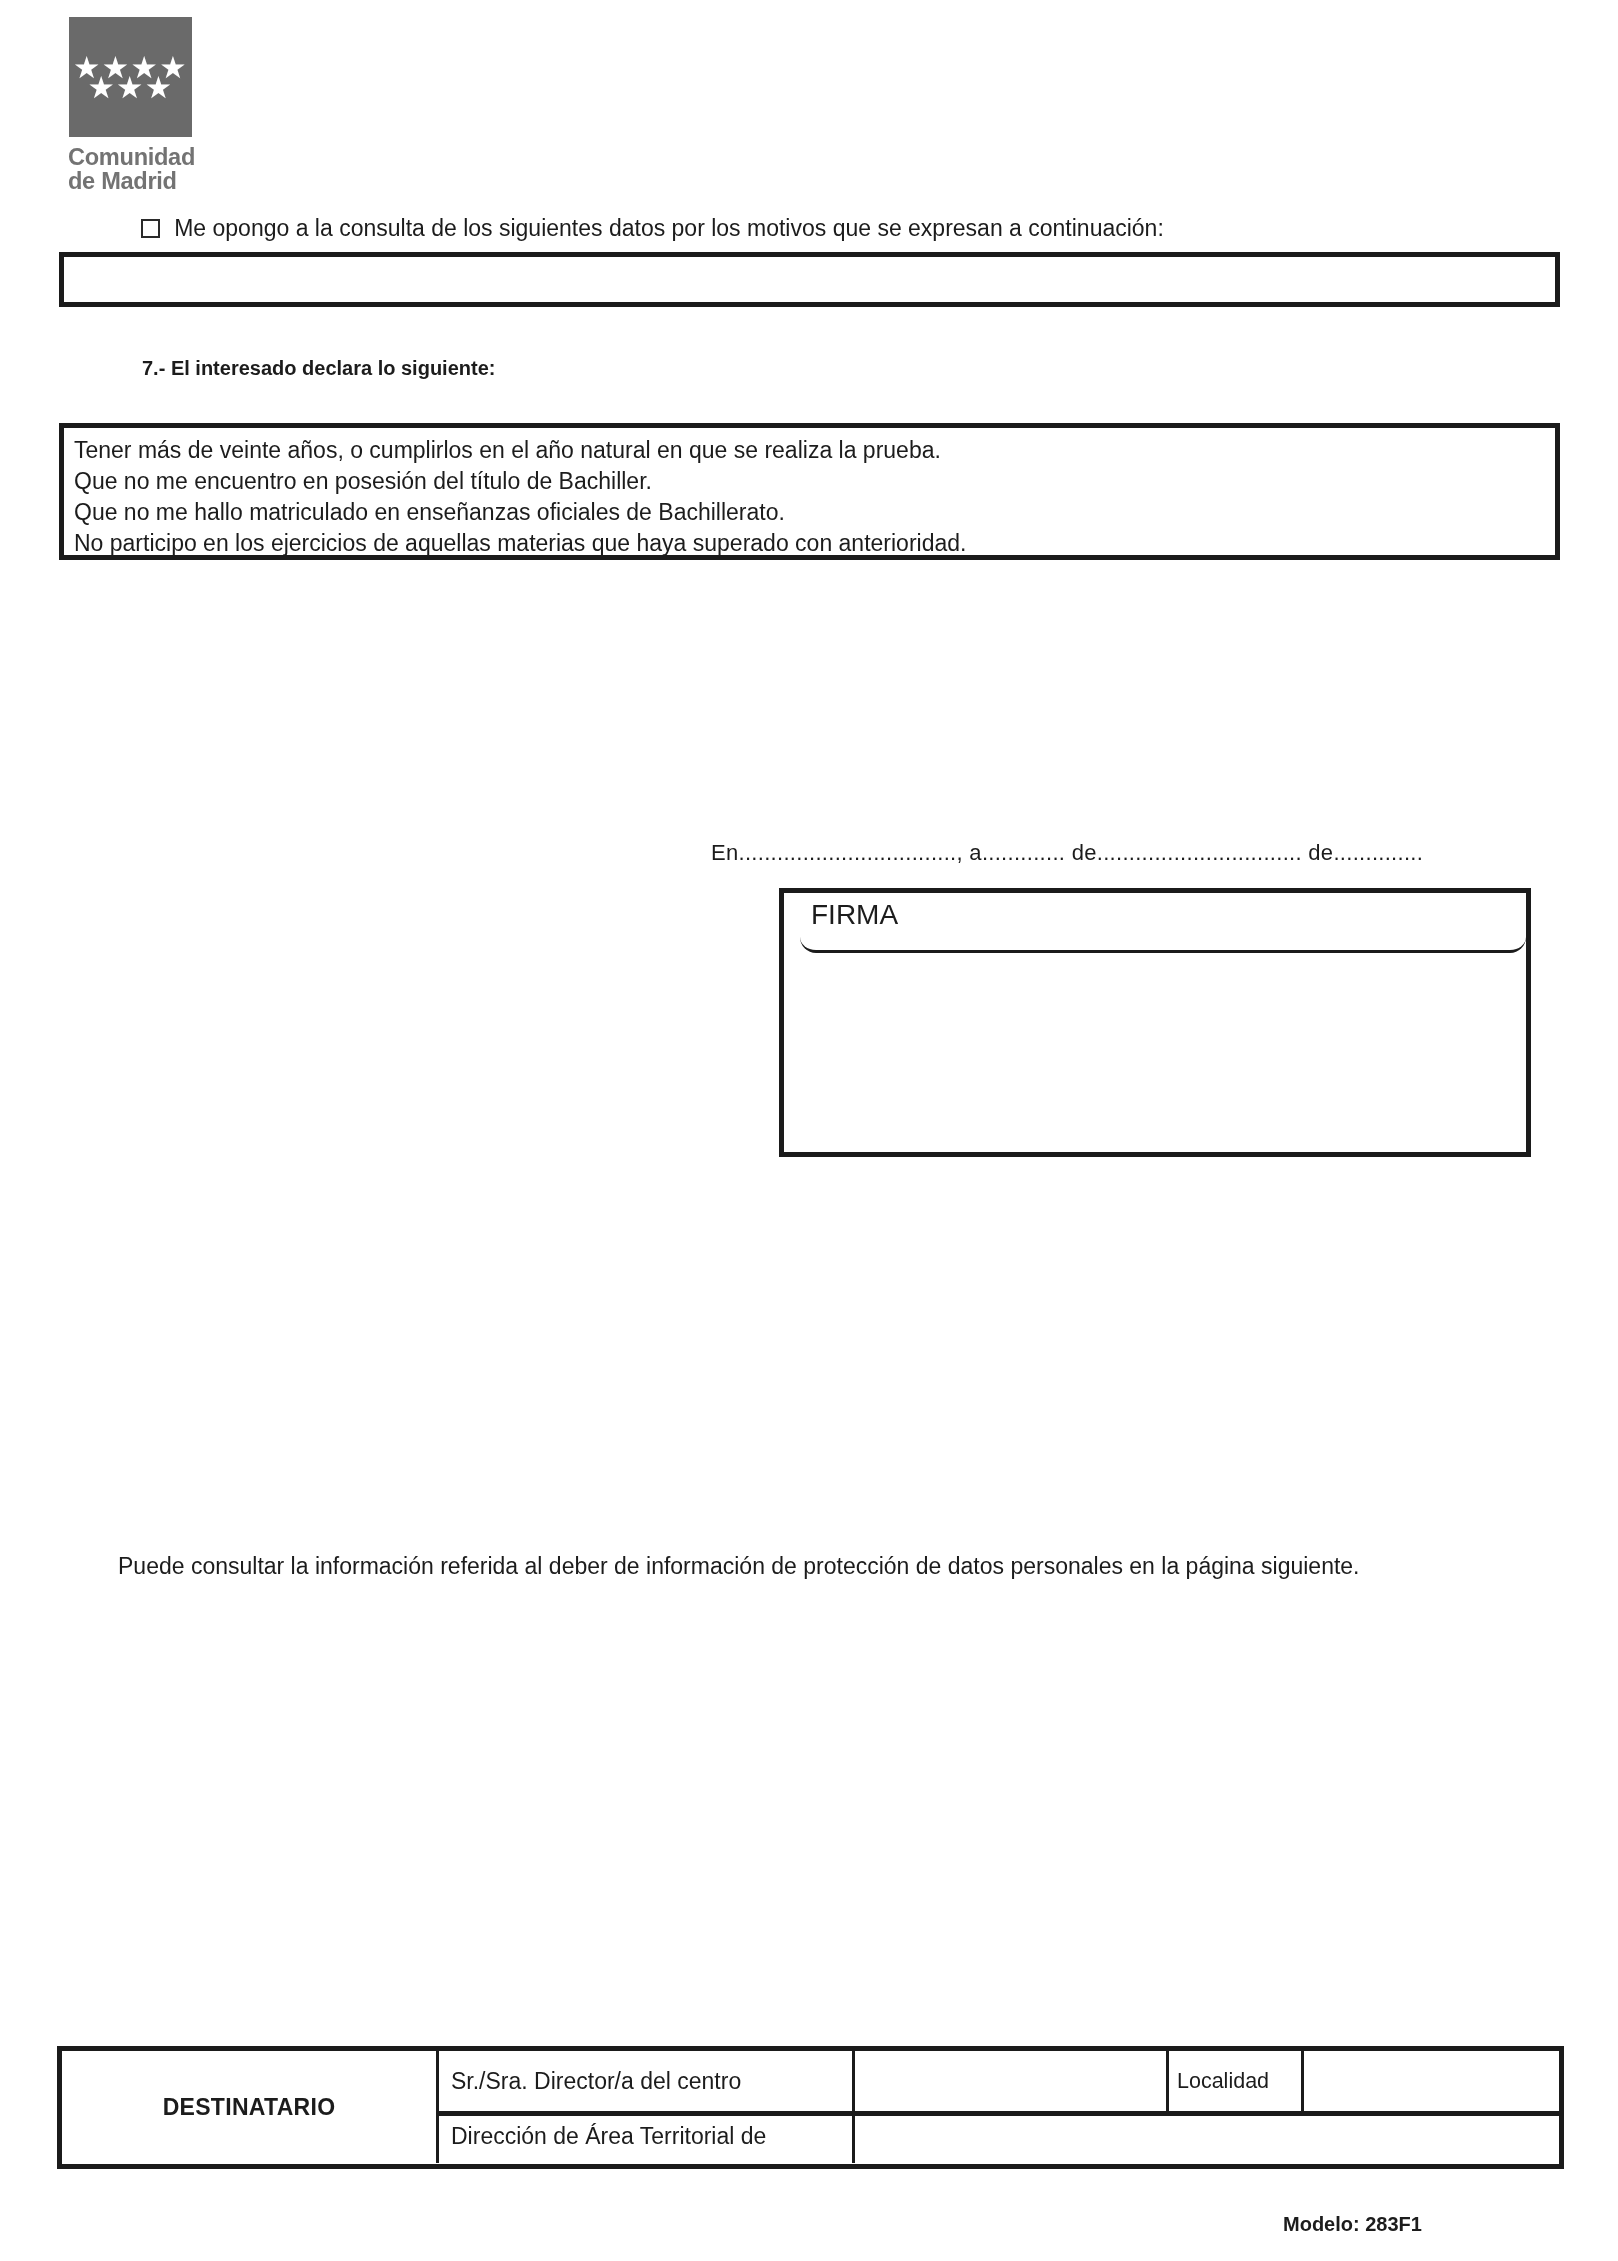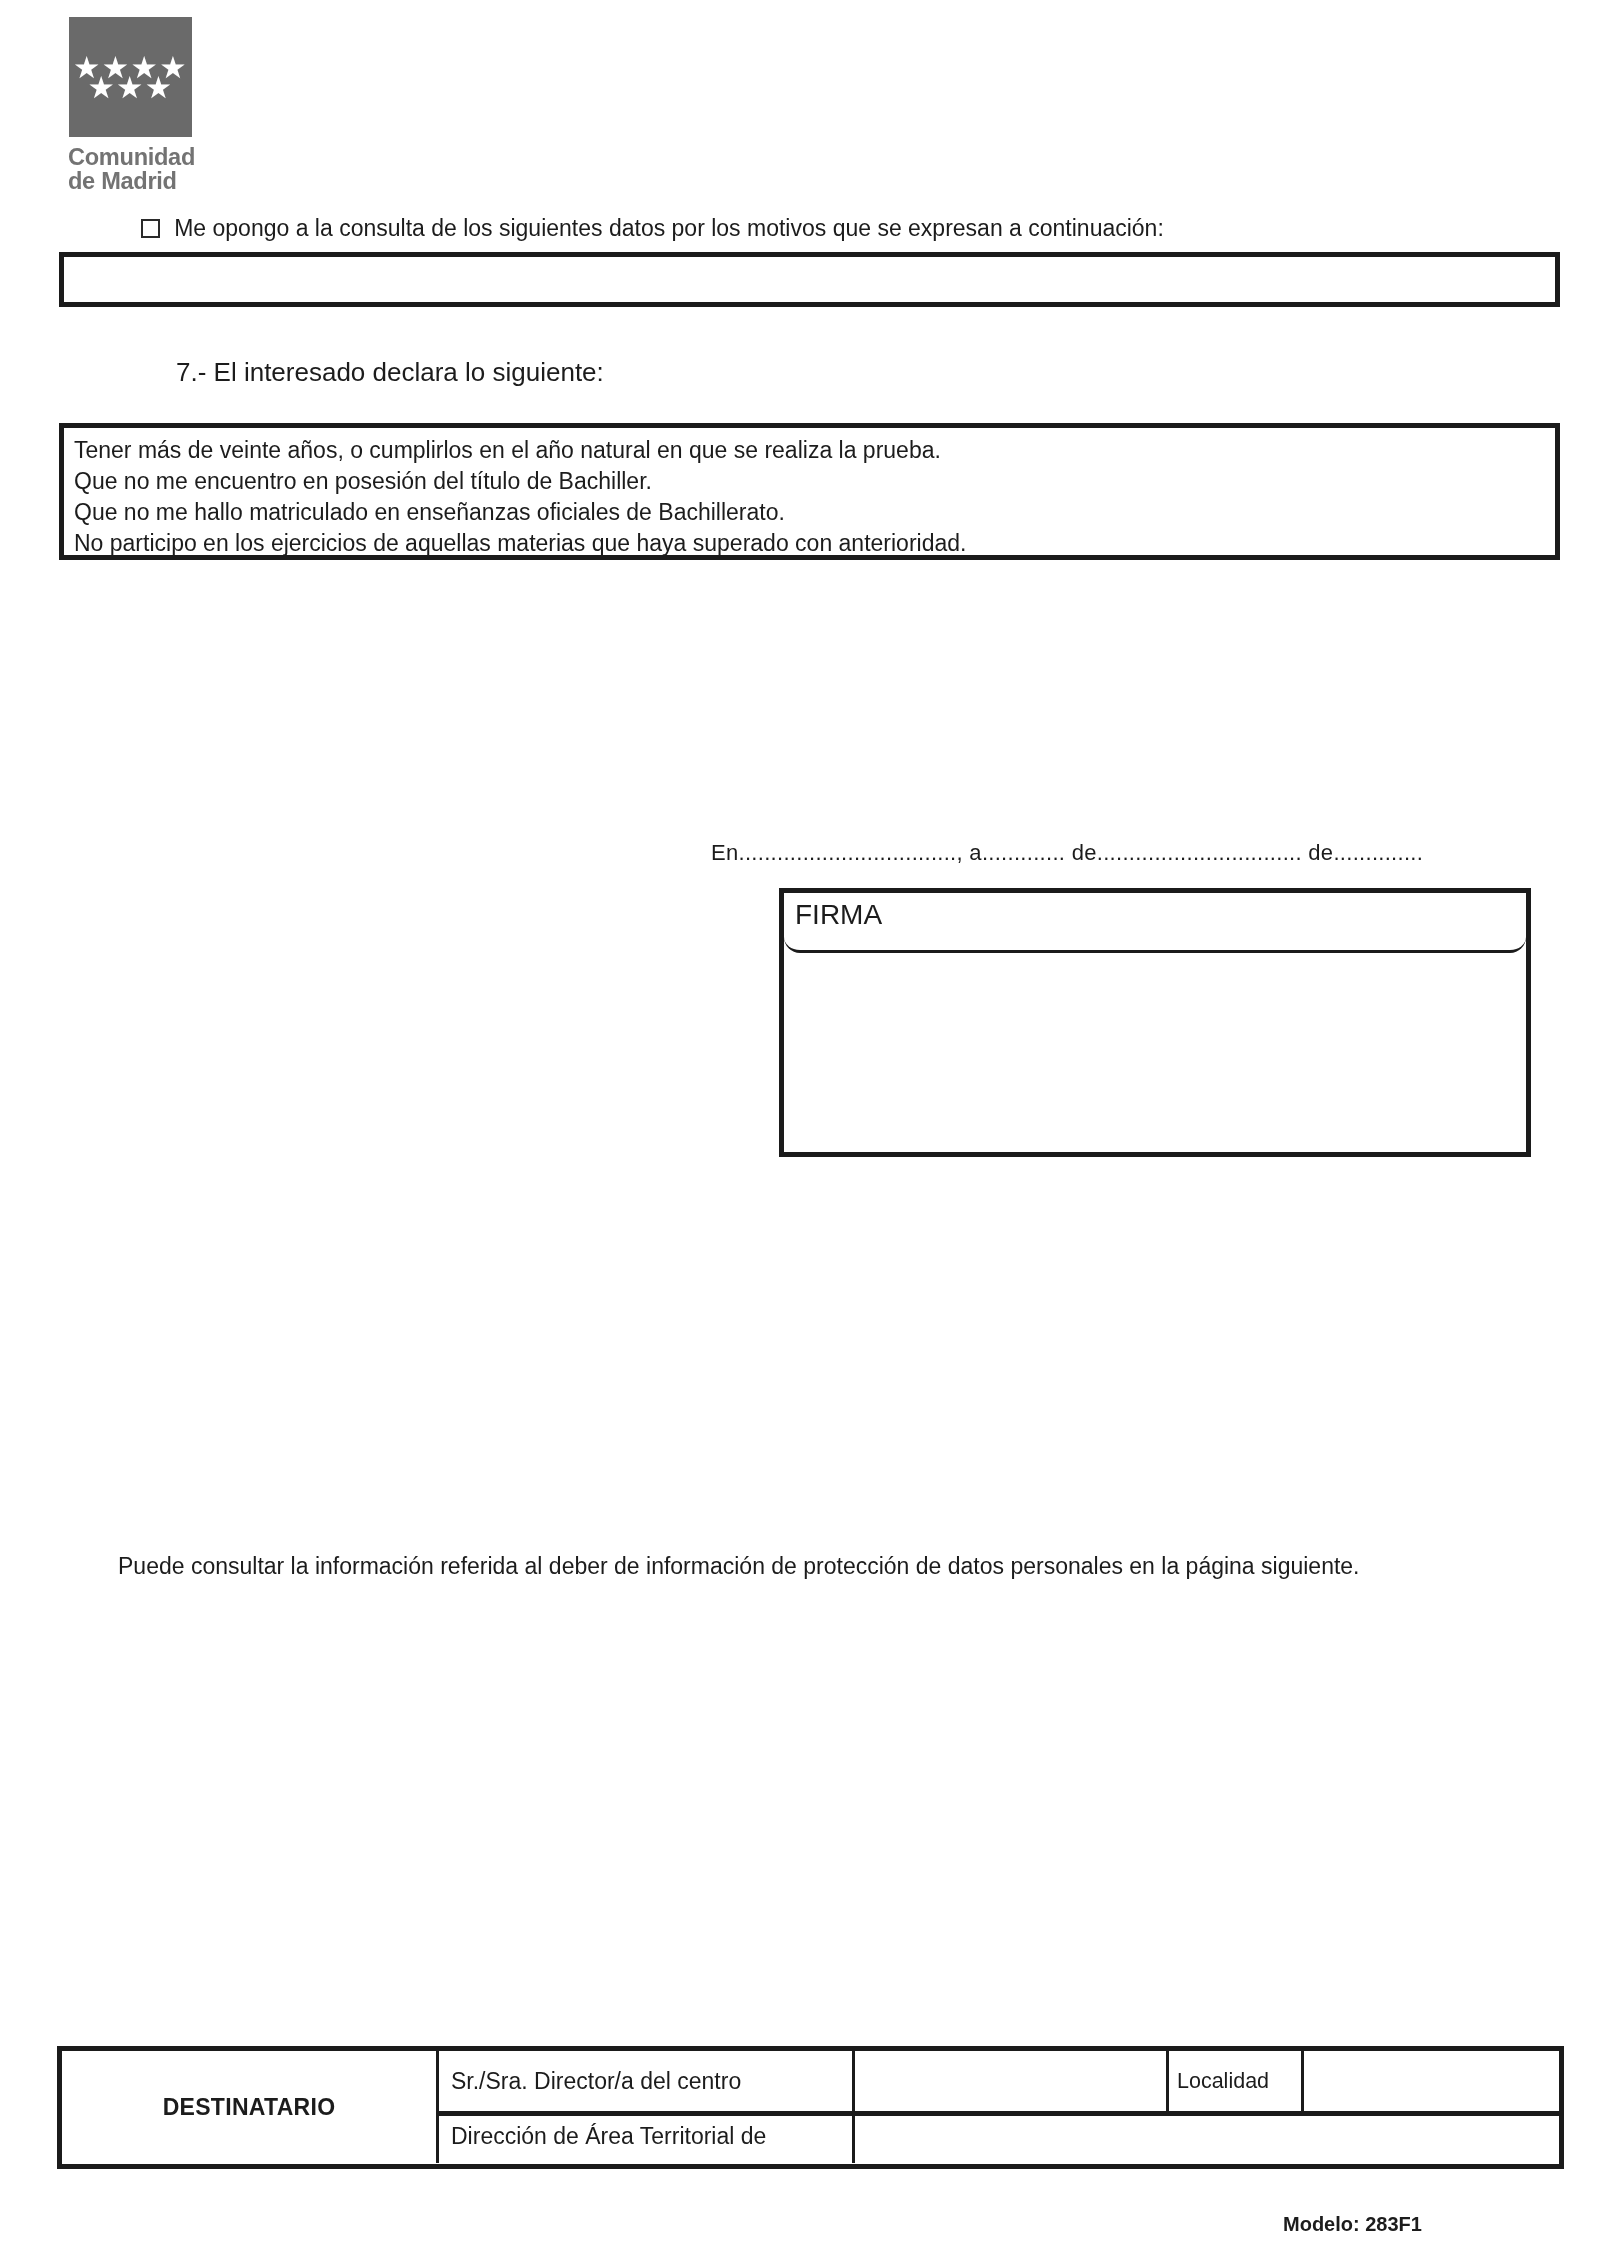--- a/index.html
+++ b/index.html
@@ -39,30 +39,30 @@
   .checkbox{
     width:15.2px;height:15.2px;border:2.1px solid #2a2a2a;background:#fff;
     display:inline-block;flex:0 0 auto;
   }
   .opposition-label{margin-left:14px;font-size:23px;white-space:nowrap;}
 
   
   .thick-box{border:5.5px solid #1b1b1b;background:#ffffff;box-sizing:border-box;}
   .motivos-box{left:59px;top:252px;width:1501px;height:55px;}
 
-  .section-heading{left:142px;top:357px;font-weight:normal;font-size:26px;white-space:nowrap;margin-left:34px;}
+  .section-heading{left:142px;top:357px;font-weight:bold;font-size:20px;white-space:nowrap;}
 
   .declaration-box{left:59px;top:423px;width:1501px;height:137px;padding:7px 14px 0 10px;}
   .declaration-line{font-size:23px;line-height:31px;white-space:nowrap;}
 
   
   .date-line{left:698px;top:840px;font-size:22px;white-space:nowrap;letter-spacing:0.3px;margin-left:13px;}
   .firma-box{left:779px;top:888px;width:752px;height:269px;}
   .firma-header{
-    position:absolute;left:0;top:0;right:0;height:57px;
+    position:absolute;left:16px;top:0;right:0;height:57px;
     border-bottom:3.5px solid #1b1b1b;
     border-radius:16px;
   }
   .firma-label{position:absolute;left:11px;top:5.5px;font-size:28px;}
   .firma-area{position:absolute;left:0;top:60px;right:0;bottom:0;}
 
   .privacy-note{left:118px;top:1517px;font-size:23px;white-space:nowrap;margin-top:36px;}
 
   
   .dest-table{left:57px;top:2046px;width:1507px;height:123px;}

